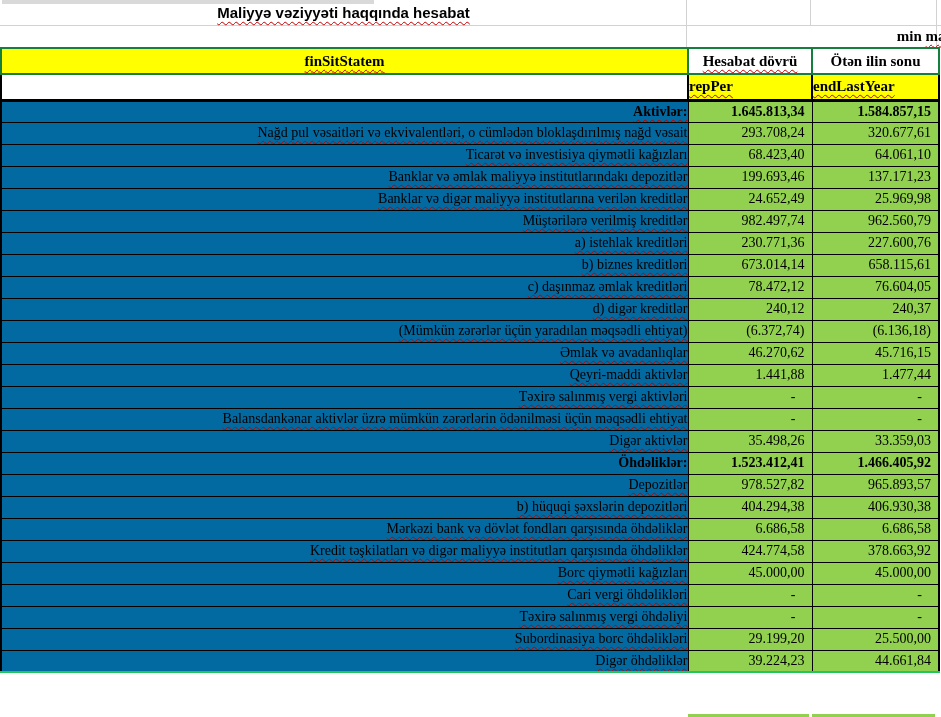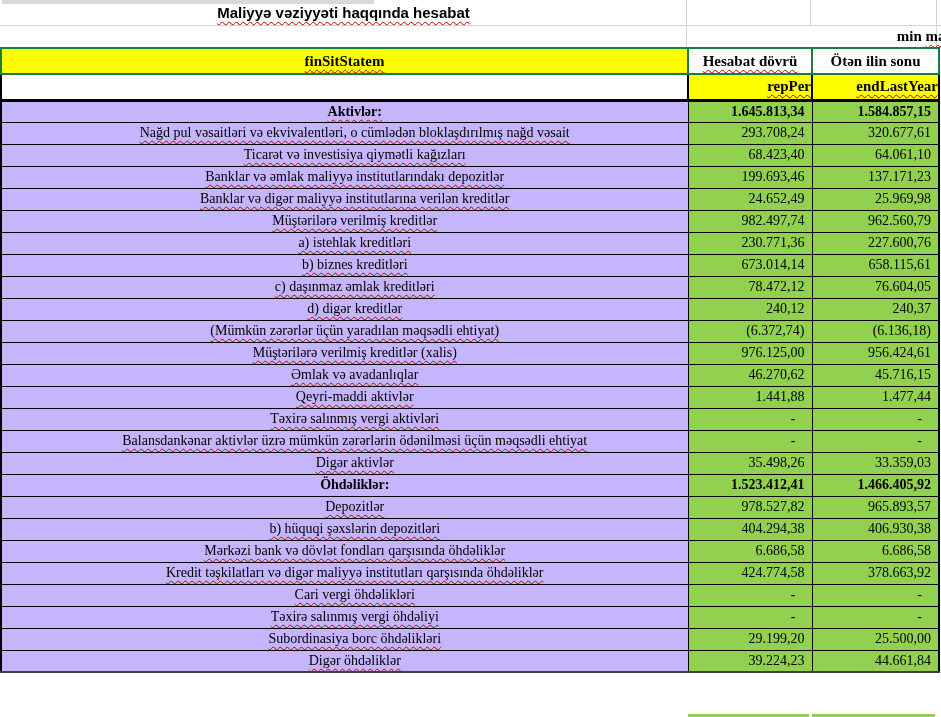--- a/index.html
+++ b/index.html
@@ -34,32 +34,32 @@
   }
 
   table.fin {
     position:absolute; top:47px; left:0; width:938px;
     border-collapse:collapse; table-layout:fixed;
   }
   table.fin th, table.fin td {
     padding:0; overflow:hidden; white-space:nowrap; box-sizing:border-box;
   }
   .hrow1 th { height:26px; border:2px solid #15803d; font-size:15px; font-weight:bold; text-align:center; }
-  .hrow2 th { height:26px; border:2px solid #000; border-bottom:3px solid #000; font-size:15px; font-weight:bold; text-align:right; }
+  .hrow2 th { height:26px; border:2px solid #000; border-bottom:3px solid #000; font-size:15px; font-weight:bold; text-align:left; }
   .yellow { background:#FFFF00; }
   .white  { background:#FFFFFF; }
 
   tbody tr { height:22px; }
   tbody td { border:1px solid #000; font-size:14px; line-height:20px; }
-  tbody td.lbl { text-align:center; padding-left:20px; background:#c4b5fd; border-left:2px solid #000; }
+  tbody td.lbl { text-align:right; padding-left:20px; background:#0369a1; border-left:2px solid #000; }
   tbody td.val { text-align:right; padding-right:7px; background:#92D050; }
   tbody td.val.last { border-right:2px solid #000; }
   tbody td.val.dash { padding-right:16px; }
   tbody tr.bold td { font-weight:bold; }
-  tbody tr:last-child td { border-bottom:2px solid #404040; }
+  tbody tr:last-child td { border-bottom:2px solid #22c55e; }
 
   .sliver { position:absolute; height:3px; background:#92D050; }
   .sliver-1 { left:688px; top:714px; width:121px; }
   .sliver-2 { left:812px; top:714px; width:123px; }
 </style>
 </head>
 <body>
 
 <div class="canvas">
 
@@ -155,25 +155,20 @@
           <td class="lbl"><span class="wavy">d) digər kreditlər</span></td>
           <td class="val">240,12</td>
           <td class="val last">240,37</td>
         </tr>
         <tr>
           <td class="lbl"><span class="wavy">(Mümkün zərərlər üçün yaradılan məqsədli ehtiyat)</span></td>
           <td class="val">(6.372,74)</td>
           <td class="val last">(6.136,18)</td>
         </tr>
         <tr>
-          <td class="lbl"><span class="wavy">Müştərilərə verilmiş kreditlər (xalis)</span></td>
-          <td class="val">976.125,00</td>
-          <td class="val last">956.424,61</td>
-        </tr>
-        <tr>
           <td class="lbl"><span class="wavy">Əmlak və avadanlıqlar</span></td>
           <td class="val">46.270,62</td>
           <td class="val last">45.716,15</td>
         </tr>
         <tr>
           <td class="lbl"><span class="wavy">Qeyri-maddi aktivlər</span></td>
           <td class="val">1.441,88</td>
           <td class="val last">1.477,44</td>
         </tr>
         <tr>
@@ -210,20 +205,25 @@
           <td class="lbl"><span class="wavy">Mərkəzi bank və dövlət fondları qarşısında öhdəliklər</span></td>
           <td class="val">6.686,58</td>
           <td class="val last">6.686,58</td>
         </tr>
         <tr>
           <td class="lbl"><span class="wavy">Kredit təşkilatları və digər maliyyə institutları qarşısında öhdəliklər</span></td>
           <td class="val">424.774,58</td>
           <td class="val last">378.663,92</td>
         </tr>
         <tr>
+          <td class="lbl"><span class="wavy">Borc qiymətli kağızları</span></td>
+          <td class="val">45.000,00</td>
+          <td class="val last">45.000,00</td>
+        </tr>
+        <tr>
           <td class="lbl"><span class="wavy">Cari vergi öhdəlikləri</span></td>
           <td class="val dash">-</td>
           <td class="val last dash">-</td>
         </tr>
         <tr>
           <td class="lbl"><span class="wavy">Təxirə salınmış vergi öhdəliyi</span></td>
           <td class="val dash">-</td>
           <td class="val last dash">-</td>
         </tr>
         <tr>

